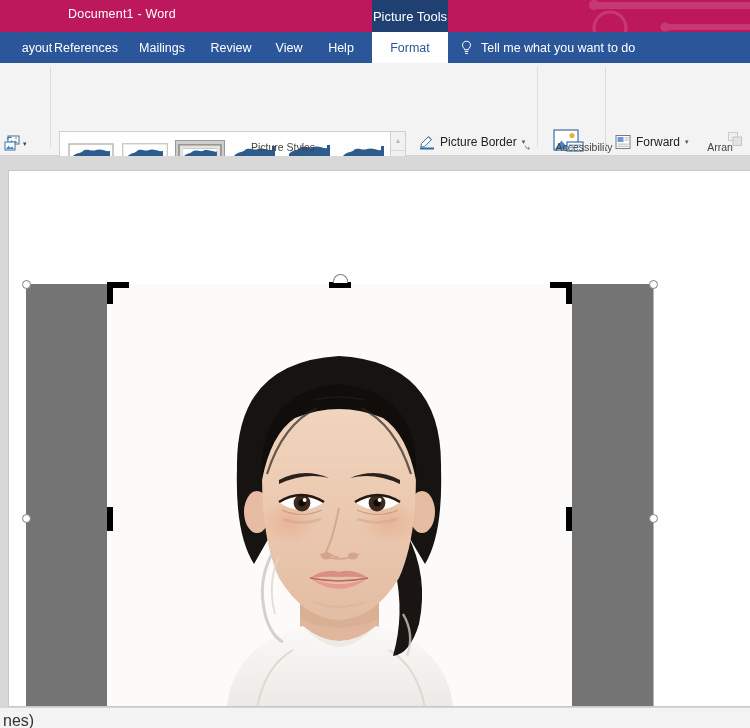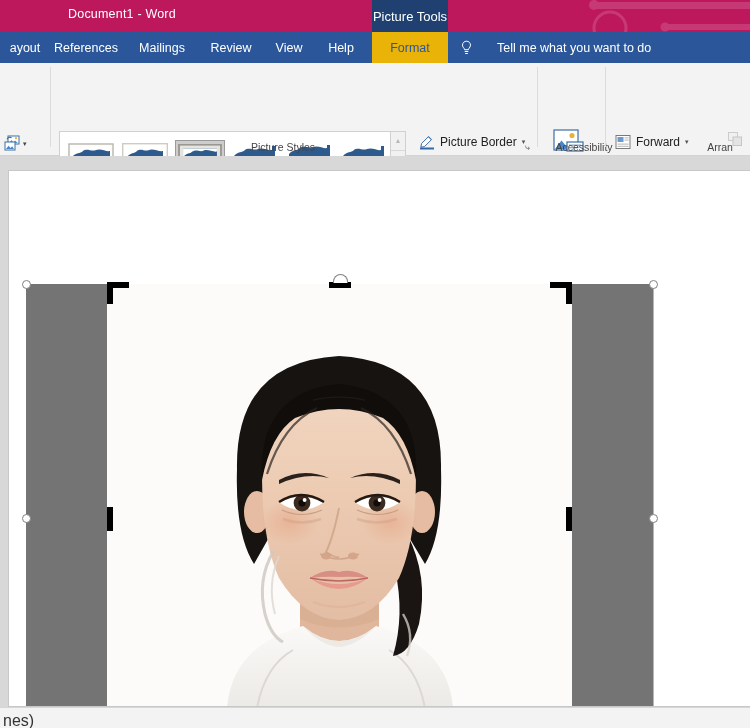--- a/index.html
+++ b/index.html
@@ -37,25 +37,25 @@
     position: absolute; left: 0; top: 32px; width: 750px; height: 31px;
     background: #2b579a;
   }
   .tab {
     position: absolute; top: 0; height: 31px;
     display: flex; align-items: center; justify-content: center;
     color: #ffffff; font-size: 12.5px; white-space: nowrap;
     padding: 0 8px;
   }
   .tab.active {
-    background: #eab308; color: #2b579a;
+    background: #ffffff; color: #2b579a;
   }
   .tellme {
     position: absolute; left: 460px; top: 0; height: 31px;
-    display: flex; align-items: center; gap: 24px;
+    display: flex; align-items: center; gap: 8px;
     color: #ffffff; font-size: 12.5px; white-space: nowrap;
   }
   .bulb { width: 13px; height: 16px; display: block; }
 
   
   .ribbon {
     position: absolute; left: 0; top: 63px; width: 750px; height: 93px;
     background: #f3f3f3;
     border-bottom: 1px solid #d4d4d4;
   }
@@ -180,21 +180,21 @@
     <circle cx="24" cy="11" r="5" fill="#ffffff"></circle>
     <circle cx="40" cy="34" r="16" fill="none" stroke="#ffffff" stroke-width="3"></circle>
     <rect x="92" y="30" width="95" height="6" rx="3" fill="#ffffff"></rect>
     <circle cx="95" cy="33" r="4.5" fill="#ffffff"></circle>
   </svg>
   <div class="title-text">Document1  -  Word</div>
   <div class="ctx-tab">Picture Tools</div>
 </div>
 
 <div class="tabrow">
-  <div class="tab" style="left:4px;width:42px;">ayout</div>
+  <div class="tab" style="left:16px;width:42px;">ayout</div>
   <div class="tab" style="left:48px;width:76px;">References</div>
   <div class="tab" style="left:130px;width:64px;">Mailings</div>
   <div class="tab" style="left:202px;width:58px;">Review</div>
   <div class="tab" style="left:266px;width:46px;">View</div>
   <div class="tab" style="left:318px;width:46px;">Help</div>
   <div class="tab active" style="left:372px;width:76px;">Format</div>
 
   <div class="tellme">
     <svg class="bulb" viewBox="0 0 13 16">
       <path d="M6.5 1.2c-2.3 0-4 1.8-4 3.9 0 1.5.8 2.4 1.5 3.2.4.5.6.9.6 1.4h3.8c0-.5.2-.9.6-1.4.7-.8 1.5-1.7 1.5-3.2 0-2.1-1.7-3.9-4-3.9z" fill="none" stroke="#ffffff" stroke-width="1"></path>

